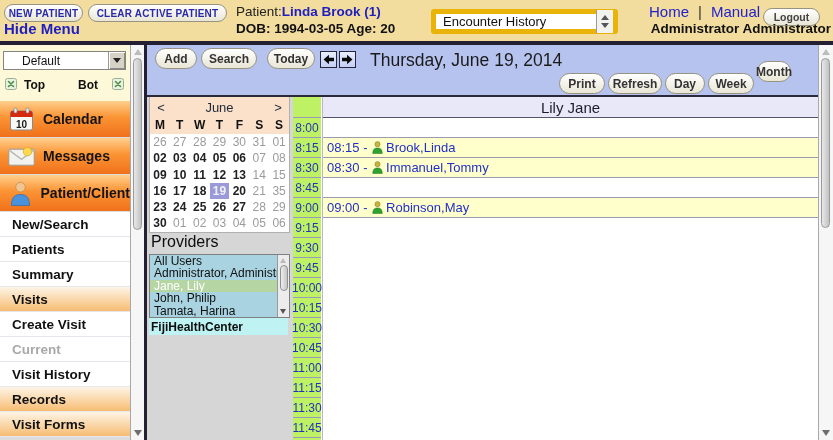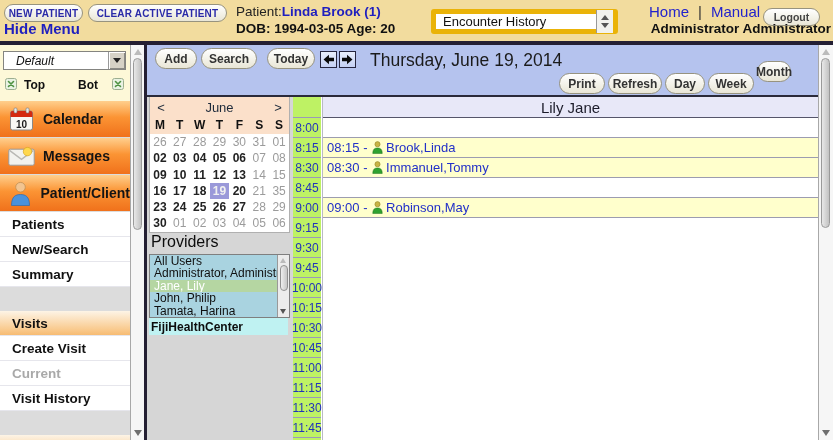--- a/index.html
+++ b/index.html
@@ -47,41 +47,41 @@
   .divider-v { left:144px; top:45px; width:3px; height:395px; background:#241f33; }
 
   
   .sidebar { left:0; top:45px; width:130px; height:395px; background:#dcdcdc; }
   .side-top { position:absolute; left:0; top:0; width:130px; height:56px; background:#fdf8d8; }
   .layout-select {
     position:absolute; left:3px; top:6px; width:123px; height:19px;
     background:#fff; border:1px solid #848480; display:flex; align-items:center;
     font-size:12px; color:#111; cursor:pointer;
   }
-  .layout-select .txt { flex:1; padding-left:12px;font-style:italic; }
+  .layout-select .txt { flex:1; padding-left:18px; }
   .dd-btn { width:17px; height:17px; background:#d6d2c6; border-left:1px solid #999;
     box-shadow:inset 1px 1px 0 #fff, inset -1px -1px 0 #8a8a84;
     display:flex; align-items:center; justify-content:center; }
   .dd-btn i { width:0;height:0;border-left:4px solid transparent;border-right:4px solid transparent;border-top:5px solid #222; }
   .tb-row { position:absolute; left:0; top:32px; width:130px; height:18px; }
   .tb-row .xi { position:absolute; top:1px; cursor:pointer; }
   .tb-row .lbl { position:absolute; top:1px; font-size:12px; font-weight:bold; color:#111; }
   .side-menu { position:absolute; left:0; top:56px; width:130px; }
   .m-header {
     height:36px; margin-bottom:1px; display:flex; align-items:center; gap:8px; padding-left:8px;
     background:linear-gradient(180deg,#ffcf8d 0%,#fb9434 45%,#f0711b 100%);
     font-size:14px; font-weight:bold; color:#141414; cursor:pointer;
   }
   .m-icon { display:flex; align-items:center; justify-content:center; width:27px; }
   .m-item, .m-subheader, .m-disabled {
     height:25px; display:flex; align-items:center; padding-left:12px;
     font-size:13.5px; font-weight:bold; color:#111; cursor:pointer;
     border-bottom:1px solid #e6e6ec; background:#fff;
   }
-  .m-subheader { background:linear-gradient(180deg,#fdf4e6 0%,#f9cb90 75%,#f6bb72 100%);margin-top:24px; }
+  .m-subheader { background:linear-gradient(180deg,#fdf4e6 0%,#f9cb90 75%,#f6bb72 100%); }
   .m-disabled { color:#a9a9a9; cursor:default; }
 
   
   .sbar { background:#f6f6f6; border-left:1px solid #a8a8a8; }
   .side-scroll { left:130px; top:45px; width:14px; height:395px; }
   .main-scroll { left:818px; top:45px; width:15px; height:395px; }
   .sb-thumb { position:absolute; left:2px; width:9px; border:1px solid #9a9a9a; border-radius:5px;
     background:linear-gradient(90deg,#e8e8e8,#c2c2c2); cursor:pointer; }
   .sb-up   { position:absolute; left:3px; top:4px;  width:0; height:0; border-left:4px solid transparent; border-right:4px solid transparent; border-bottom:6px solid #bbb; cursor:pointer;}
   .sb-down { position:absolute; left:3px; bottom:4px; width:0; height:0; border-left:4px solid transparent; border-right:4px solid transparent; border-top:6px solid #6e6e6e; cursor:pointer;}
@@ -228,24 +228,24 @@
         <div class="m-header">
           <span class="m-icon icon">
             <svg width="23" height="25" viewBox="0 0 23 25">
               <circle cx="11.5" cy="6.2" r="4.8" fill="#f2c490" stroke="#b98b50" stroke-width="0.7"></circle>
               <path d="M2.5 24.5 C2.5 15.5 6.5 13.5 11.5 13.5 C16.5 13.5 20.5 15.5 20.5 24.5 Z" fill="#4a92dc" stroke="#2d6cb0" stroke-width="0.7"></path>
             </svg>
           </span>
           <span class="m-label">Patient/Client</span>
         </div>
         <div class="m-item">
+          <span class="m-label">New/Search</span>
+        </div>
+        <div class="m-item">
           <span class="m-label">Patients</span>
-        </div>
-        <div class="m-item">
-          <span class="m-label">New/Search</span>
         </div>
         <div class="m-item">
           <span class="m-label">Summary</span>
         </div>
         <div class="m-subheader">
           <span class="m-label">Visits</span>
         </div>
         <div class="m-item">
           <span class="m-label">Create Visit</span>
         </div>

